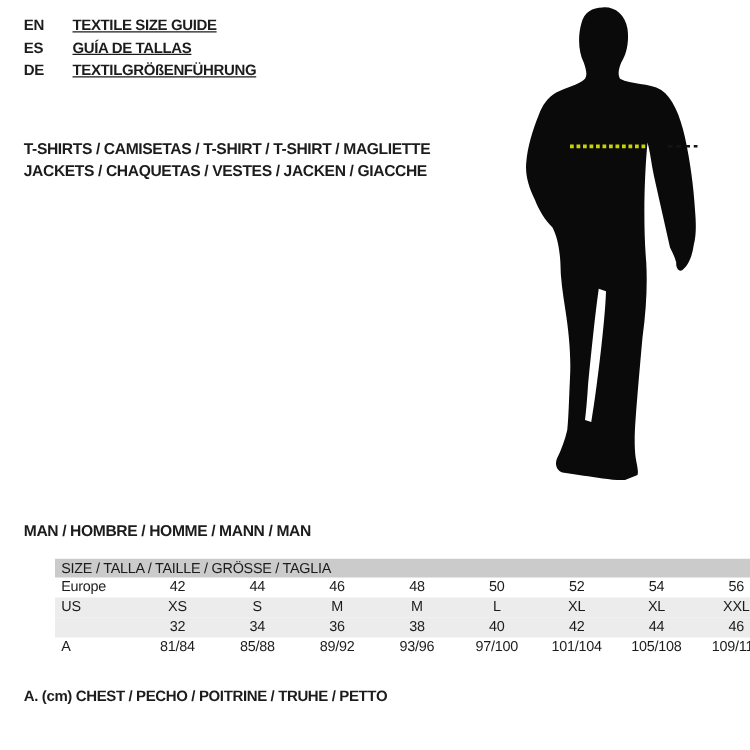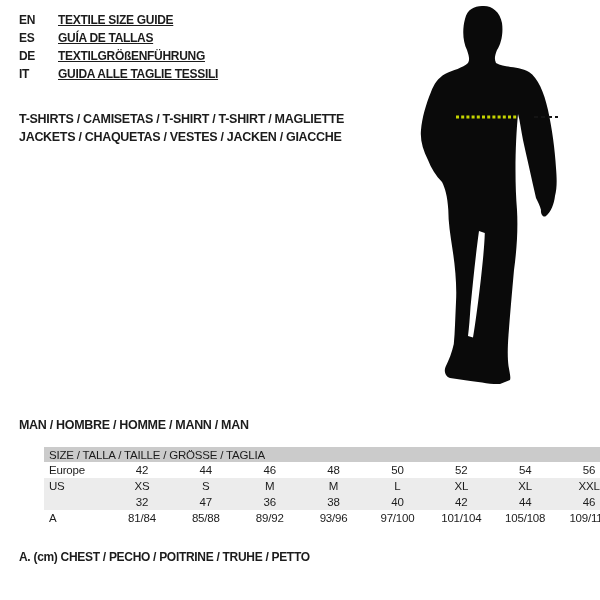--- a/index.html
+++ b/index.html
@@ -41,24 +41,20 @@
     <span class="lang-code">EN</span>
     <span class="lang-label">TEXTILE SIZE GUIDE</span>
   </div>
   <div class="lang-row">
     <span class="lang-code">ES</span>
     <span class="lang-label">GUÍA DE TALLAS</span>
   </div>
   <div class="lang-row">
     <span class="lang-code">DE</span>
     <span class="lang-label">TEXTILGRÖßENFÜHRUNG</span>
-  </div>
-  <div class="lang-row">
-    <span class="lang-code">IT</span>
-    <span class="lang-label">GUIDA ALLE TAGLIE TESSILI</span>
   </div>
 </div>
 
 <div class="category">
   <div>T-SHIRTS / CAMISETAS / T-SHIRT / T-SHIRT / MAGLIETTE</div>
   <div>JACKETS / CHAQUETAS / VESTES / JACKEN / GIACCHE</div>
 </div>
 
 <div class="figure-wrap">
   <svg width="185" height="400" viewBox="0 0 185 400">
@@ -144,21 +140,21 @@
     <span class="val">M</span>
     <span class="val">L</span>
     <span class="val">XL</span>
     <span class="val">XL</span>
     <span class="val">XXL</span>
   </div>
 
   <div class="st-row shade">
     <span class="lbl"></span>
     <span class="val">32</span>
-    <span class="val">47</span>
+    <span class="val">34</span>
     <span class="val">36</span>
     <span class="val">38</span>
     <span class="val">40</span>
     <span class="val">42</span>
     <span class="val">44</span>
     <span class="val">46</span>
   </div>
 
   <div class="st-row">
     <span class="lbl">A</span>

